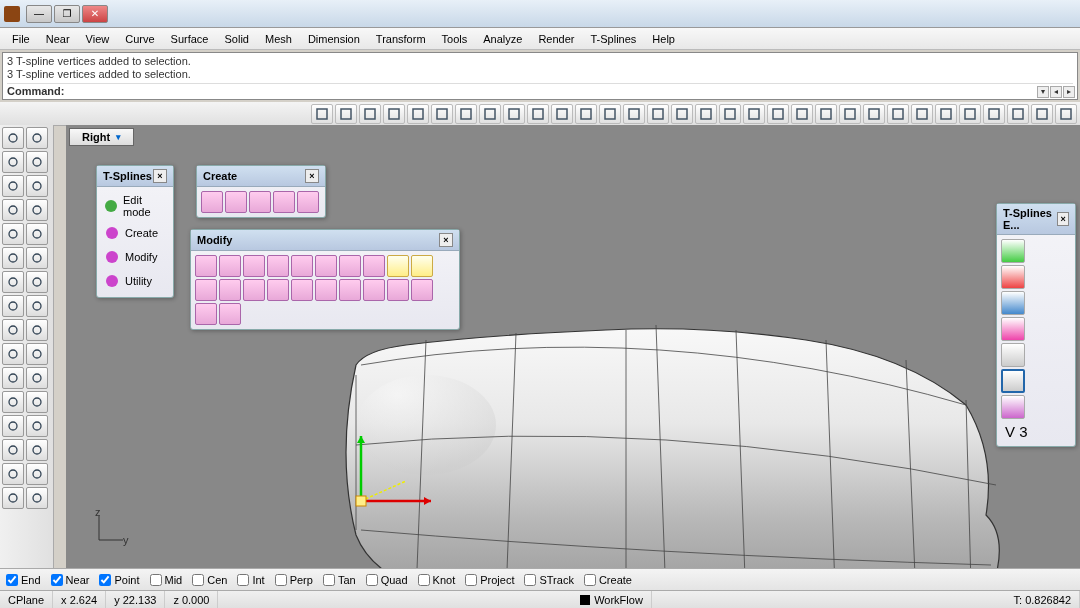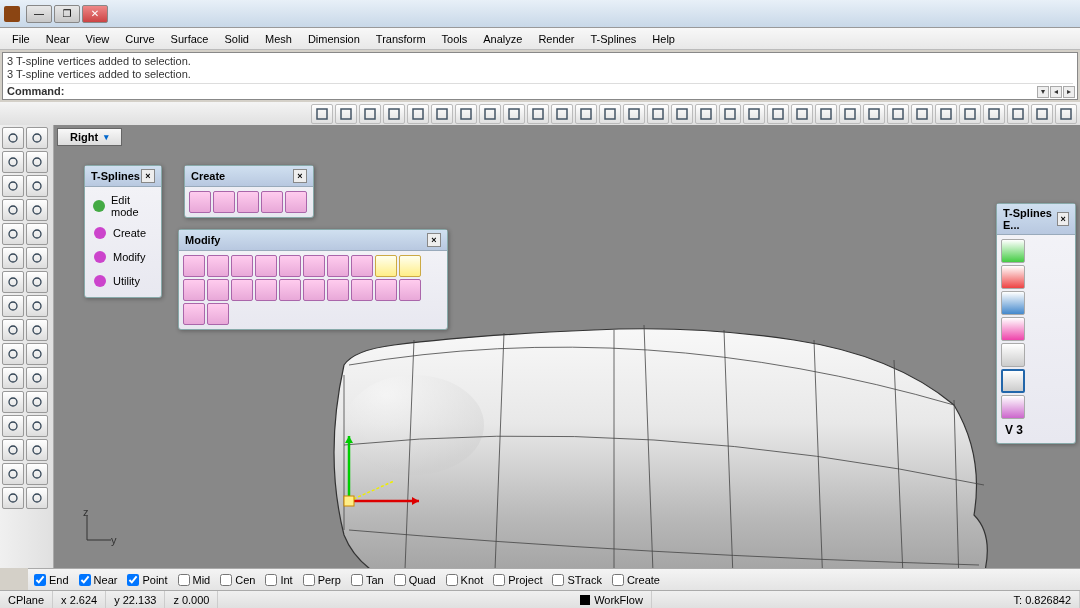--- a/index.html
+++ b/index.html
@@ -24,21 +24,21 @@
 .cmdarea .navbtn { width: 12px; height: 12px; background: #eee; border: 1px solid #aaa; font-size: 8px; line-height: 10px; text-align: center; cursor: pointer; }
 
 .maintoolbar { height: 24px; background: linear-gradient(#f4f4f4, #e0e0e0); display: flex; align-items: center; padding: 0 2px; border-bottom: 1px solid #aaa; justify-content: flex-end; }
 .tbtn { width: 22px; height: 20px; margin: 0 1px; background: linear-gradient(#fff, #e0e0e0); border: 1px solid #bbb; border-radius: 2px; display: flex; align-items: center; justify-content: center; font-size: 12px; cursor: pointer; }
 .tbtn svg { width: 14px; height: 14px; }
 
 .workarea { position: absolute; top: 125px; left: 0; right: 0; bottom: 40px; display: flex; }
 .lefttools { width: 54px; background: linear-gradient(90deg, #f0f0f0, #e0e0e0); border-right: 1px solid #aaa; display: flex; flex-wrap: wrap; align-content: flex-start; padding: 2px; gap: 2px; }
 .lefttools .lt { width: 22px; height: 22px; background: linear-gradient(#fff, #ddd); border: 1px solid #999; border-radius: 2px; display: flex; align-items: center; justify-content: center; cursor: pointer; font-size: 11px; }
 
-.viewport { flex: 1; background: #888; position: relative; overflow: hidden; }
+.viewport { flex: 1; background: #888; position: relative; overflow: hidden; margin-left: 12px; }
 .viewtab { position: absolute; top: 3px; left: 3px; background: linear-gradient(#f8f8f8, #ddd); border: 1px solid #666; padding: 2px 12px; font-size: 11px; font-weight: bold; display: flex; align-items: center; gap: 6px; }
 .viewtab .tri { font-size: 9px; color: #06c; }
 
 .viewport .model { position: absolute; left: 240px; top: 180px; width: 760px; height: 340px; }
 .viewport .model svg { width: 100%; height: 100%; }
 
 .axis { position: absolute; left: 25px; bottom: 18px; }
 .axis svg { width: 40px; height: 40px; }
 
 .gizmo { position: absolute; left: 280px; bottom: 40px; }
@@ -52,23 +52,23 @@
 .panel .picon { width: 18px; height: 18px; display: flex; align-items: center; justify-content: center; }
 .panel .pbtns { display: flex; flex-wrap: wrap; gap: 2px; }
 .pbtn { width: 22px; height: 22px; background: linear-gradient(#fce, #e8a8d8); border: 1px solid #a6a; border-radius: 2px; cursor: pointer; display: flex; align-items: center; justify-content: center; font-size: 10px; }
 .pbtn.yellow { background: linear-gradient(#ffe, #fe8); border-color: #ca4; }
 .pbtn.gray { background: linear-gradient(#fff, #ddd); border-color: #aaa; }
 .pbtn.active { border: 2px solid #26a; }
 
 .tsedit { position: absolute; right: 4px; top: 78px; width: 80px; }
 .tsedit .pbody { display: flex; flex-direction: column; gap: 2px; align-items: flex-start; }
 .tsedit .pbtn { width: 24px; height: 24px; }
-.tsedit .vlabel { font-size: 12px; padding: 2px 4px; font-weight: bold; }
-
-.osnap { position: absolute; bottom: 18px; left: 0; right: 0; height: 22px; background: linear-gradient(#f4f4f4, #e4e4e4); border-top: 1px solid #aaa; display: flex; align-items: center; padding: 0 6px; gap: 10px; margin-left: 28px; }
+.tsedit .vlabel { font-size: 15px; padding: 2px 4px; }
+
+.osnap { position: absolute; bottom: 18px; left: 0; right: 0; height: 22px; background: linear-gradient(#f4f4f4, #e4e4e4); border-top: 1px solid #aaa; display: flex; align-items: center; padding: 0 6px; gap: 10px; }
 .osnap label { display: flex; align-items: center; gap: 3px; cursor: pointer; }
 .osnap input { width: 12px; height: 12px; }
 
 .status { position: absolute; bottom: 0; left: 0; right: 0; height: 18px; background: linear-gradient(#f0f0f0, #e0e0e0); border-top: 1px solid #aaa; display: flex; align-items: center; font-size: 10px; }
 .status .scell { padding: 0 8px; border-right: 1px solid #ccc; height: 100%; display: flex; align-items: center; }
 .status .sbtn { cursor: pointer; }
 .status .sbtn.active { background: #ffe8a0; font-weight: bold; }
 .status .spacer { flex: 1; }
 .status .swatch { width: 10px; height: 10px; background: #000; margin-right: 4px; }
 </style>

